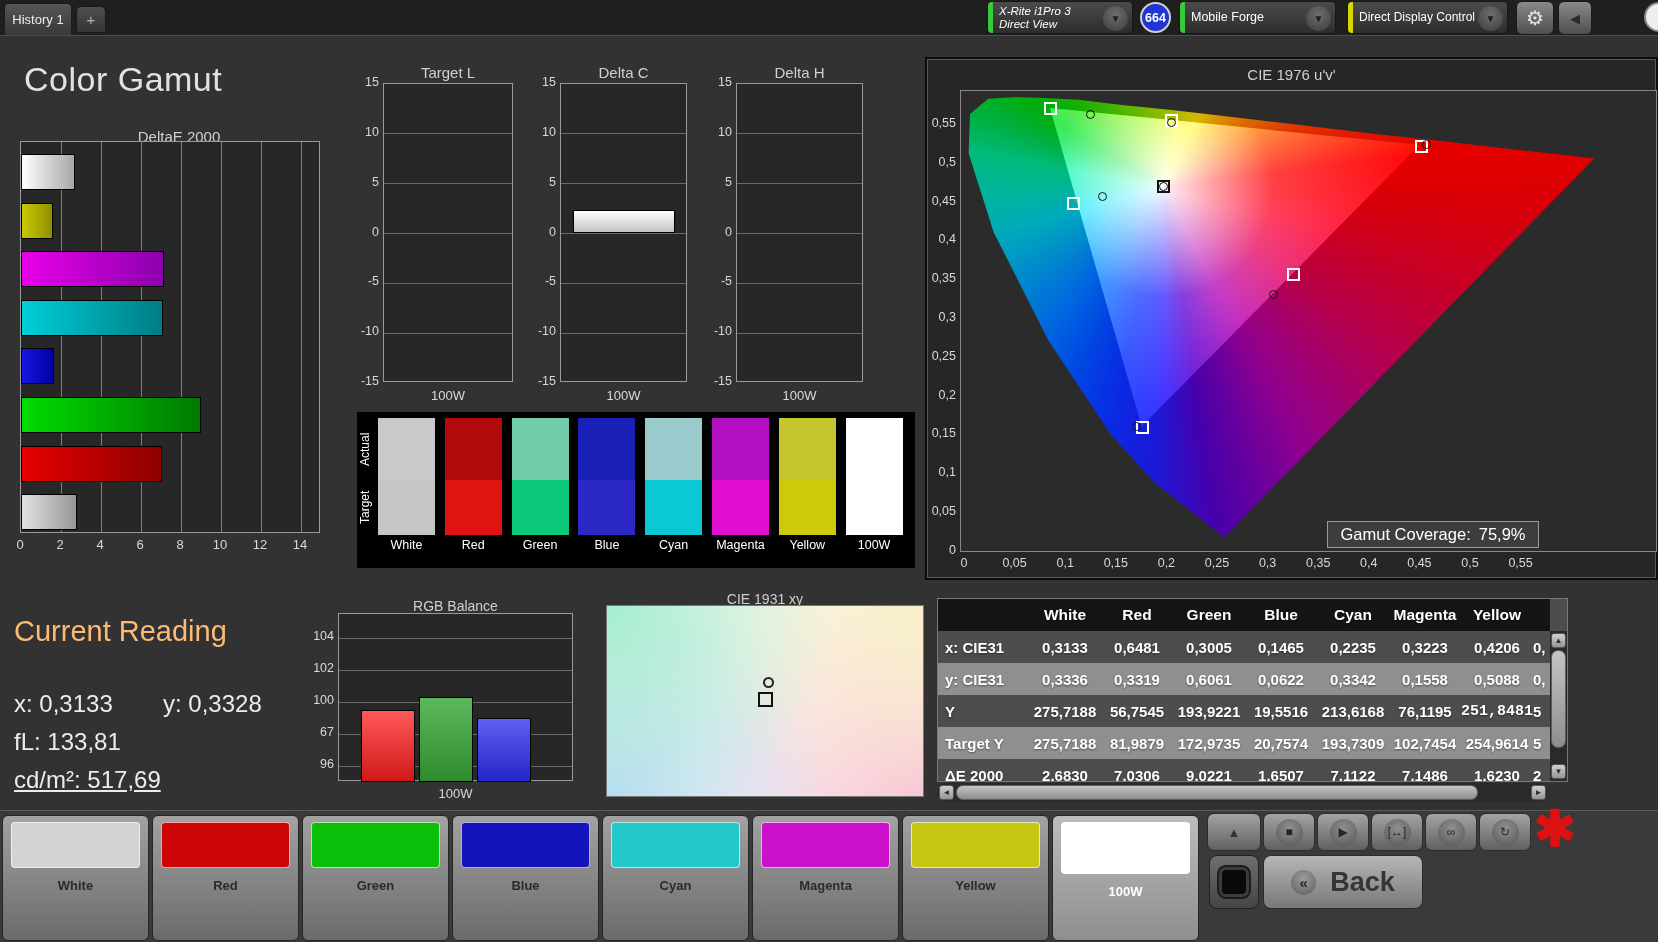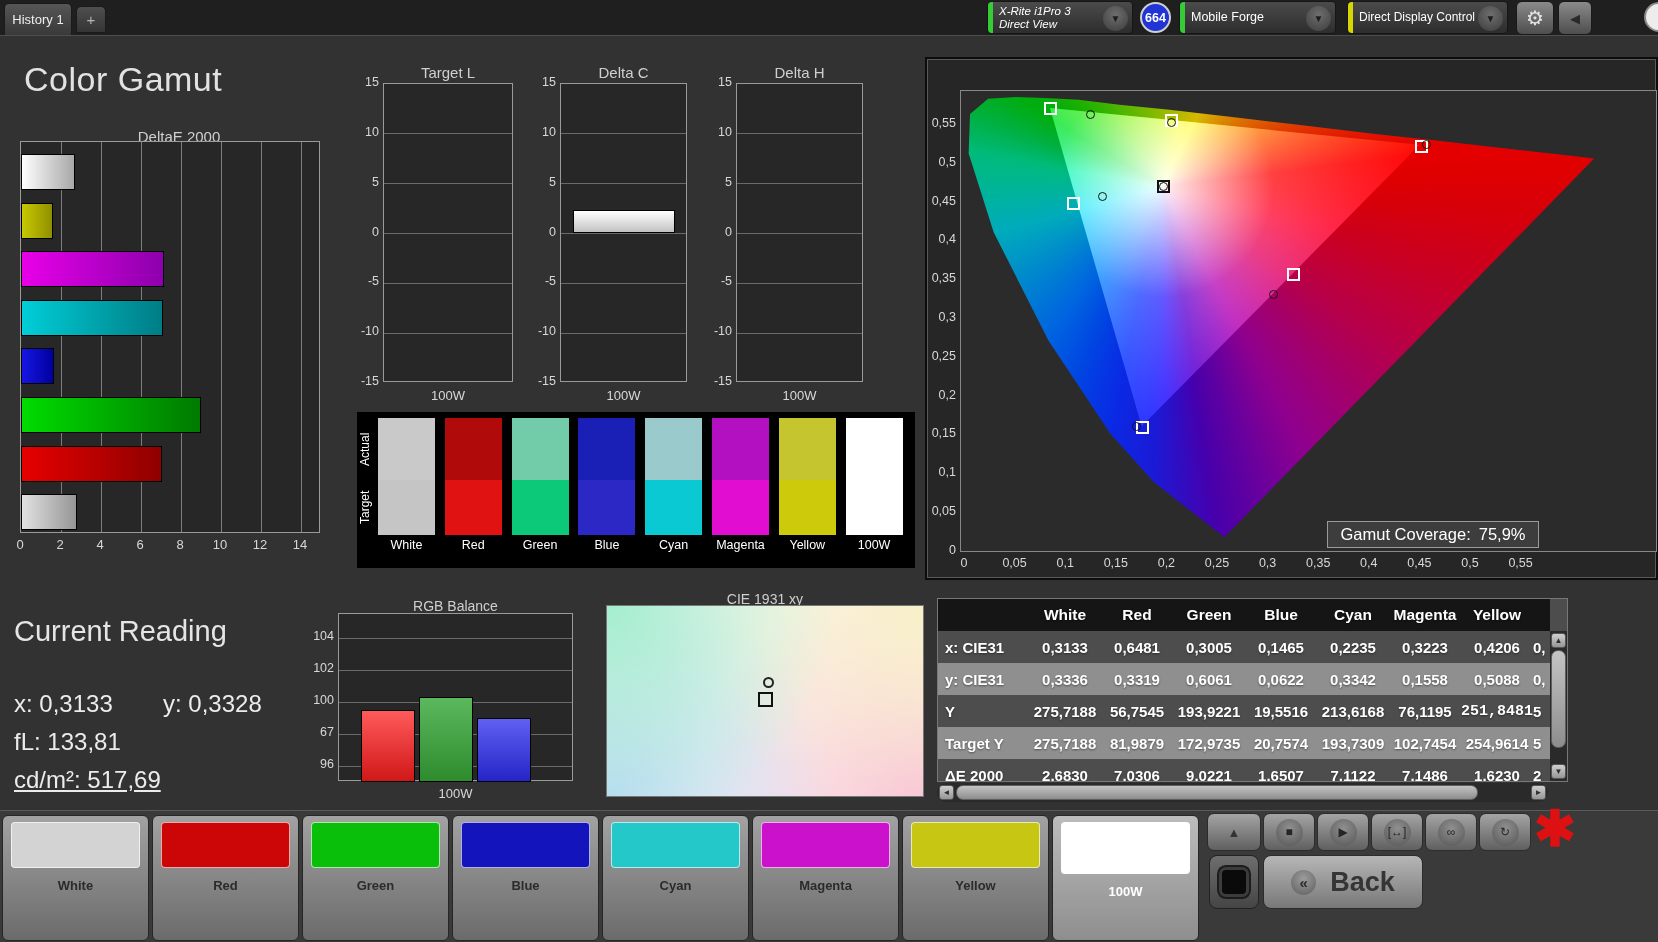--- a/index.html
+++ b/index.html
@@ -39,21 +39,21 @@
        #b8e000 0deg,#ffe000 26deg,#ff7700 55deg,#ff0000 83deg,#ee0011 95deg,#cc0055 125deg,
        #a100a0 152deg,#5500bb 170deg,#2222ee 182deg,#1133ff 192deg,#0077ff 217deg,#00ccdd 255deg,
        #00dd99 280deg,#00d055 291deg,#00cc22 301deg,#66d800 330deg,#b8e000 360deg); }
   #locus { filter:brightness(0.82) saturate(1.12); }
   #gamut-tri { filter:brightness(1.12); }
   #tri-glow { background:radial-gradient(circle at 29.1% 20.8%, rgba(255,255,255,0.95), rgba(255,255,255,0.25) 18%, rgba(255,255,255,0) 45%); }
   .marker-sq { position:absolute; width:13px; height:13px; background:transparent; }
   .marker-c { position:absolute; width:9px; height:9px; border-radius:50%; }
   #gamut-box { left:400px; top:462px; width:212px; height:27px; background:#3d3d3d; border:1px solid #9a9a9a; color:#fff; font-size:16.5px; display:flex; align-items:center; justify-content:center; gap:8px; }
   
-  #cur-title { left:14px; top:615px; font-size:29px; color:#e5e5e5; }
+  #cur-title { left:14px; top:615px; font-size:29px; color:#fdba74; }
   .cur-line { position:absolute; left:14px; font-size:24px; color:#ececec; }
   
   #cie31-plot { left:4px; top:14px; width:318px; height:192px; border:1px solid #777;
      background:
        radial-gradient(circle at 0% 0%, rgba(160,238,205,0.95), rgba(160,238,205,0) 62%),
        radial-gradient(circle at 100% 0%, rgba(248,240,198,0.95), rgba(248,240,198,0) 62%),
        radial-gradient(circle at 0% 100%, rgba(182,216,246,0.95), rgba(182,216,246,0) 62%),
        radial-gradient(circle at 100% 100%, rgba(248,188,215,0.95), rgba(248,188,215,0) 62%),
        #fdf6f2; }
   
@@ -230,20 +230,21 @@
     <div class="at-col-label" style="left: 355px; top: 126px; width: 57px;">Magenta</div>
     <div style="position: absolute; left: 421.8px; top: 6px; width: 57px; height: 62px; background: rgb(197, 198, 47);"></div>
     <div style="position: absolute; left: 421.8px; top: 68px; width: 57px; height: 55px; background: rgb(205, 201, 11);"></div>
     <div class="at-col-label" style="left: 421.8px; top: 126px; width: 57px;">Yellow</div>
     <div style="position: absolute; left: 488.6px; top: 6px; width: 57px; height: 62px; background: rgb(255, 255, 255);"></div>
     <div style="position: absolute; left: 488.6px; top: 68px; width: 57px; height: 55px; background: rgb(255, 255, 255);"></div>
     <div class="at-col-label" style="left: 488.6px; top: 126px; width: 57px;">100W</div>
   </div>
 
 <div class="abs" id="cie76">
+  <div class="chart-title" style="position:absolute; left:0; top:7px; width:100%;">CIE 1976 u'v'</div>
   <div class="abs" id="cie76-plot">
     <div class="locus-fill" id="locus" style="clip-path: polygon(37.9% 97%, 27.8% 85.1%, 21.5% 74.5%, 12.6% 54.3%, 4.7% 30.7%, 1.1% 13.6%, 1.3% 5%, 3.9% 1.7%, 7.9% 1.3%, 12.1% 1.5%, 16.9% 1.9%, 22.8% 3%, 30% 4.1%, 38.7% 5.6%, 48.8% 7.4%, 59.3% 9.3%, 68.7% 10.8%, 76.2% 12.1%, 87.8% 14.1%, 91.1% 14.7%);"></div>
     <div class="locus-fill" id="gamut-tri" style="clip-path: polygon(12.8% 3.7%, 66% 11.7%, 26% 72.9%);"></div>
     <div class="abs" id="tri-glow" style="inset: 0px; clip-path: polygon(12.8% 3.7%, 66% 11.7%, 26% 72.9%);"></div>
     <div id="cie76-markers">
         <div class="marker-sq" style="left: 196.496px; top: 89.392px; border: 2px solid rgb(17, 17, 17);"></div>
         <div class="marker-sq" style="left: 453.924px; top: 48.7296px; border: 2px solid rgb(255, 255, 255);"></div>
         <div class="marker-sq" style="left: 82.5668px; top: 10.628px; border: 2px solid rgb(255, 255, 255);"></div>
         <div class="marker-sq" style="left: 174.52px; top: 330.495px; border: 2px solid rgb(255, 255, 255);"></div>
         <div class="marker-sq" style="left: 105.859px; top: 106.076px; border: 2px solid rgb(255, 255, 255);"></div>

